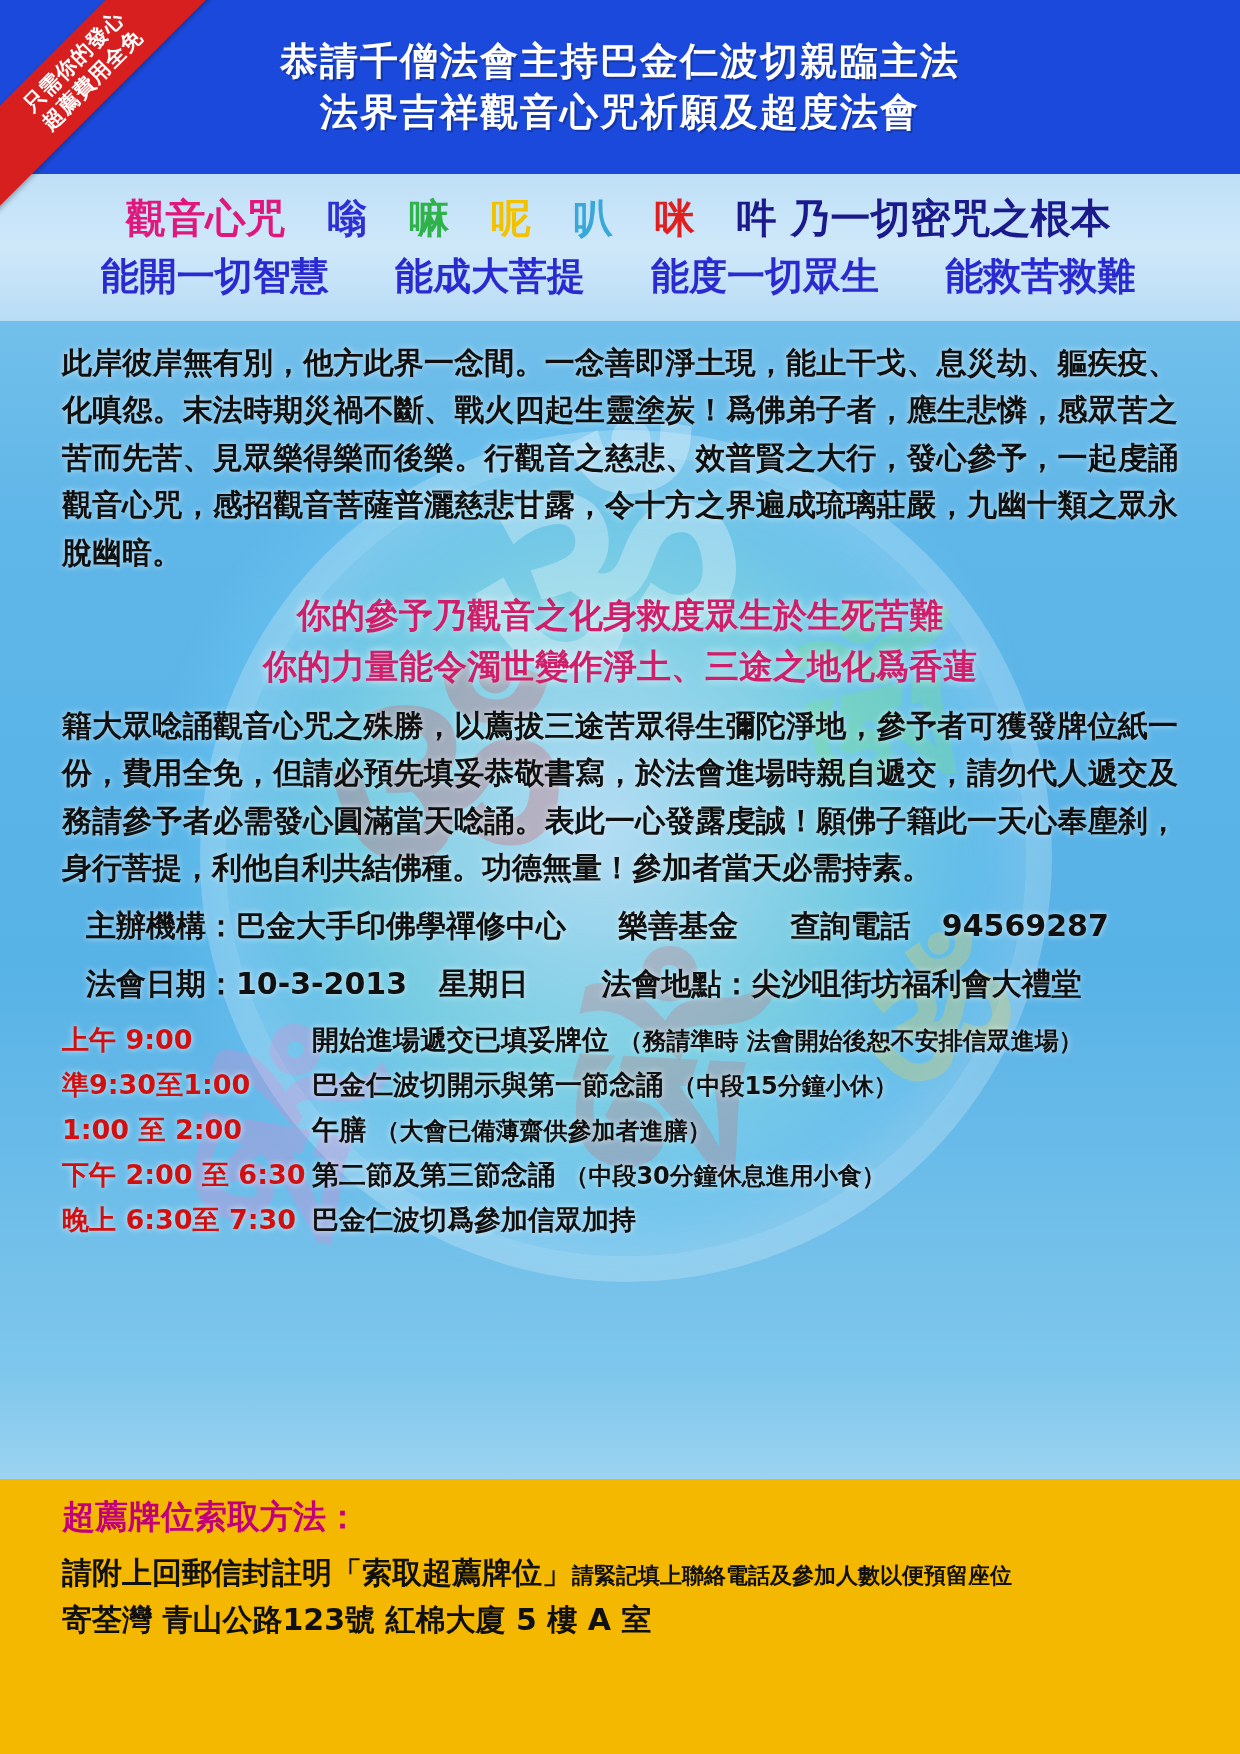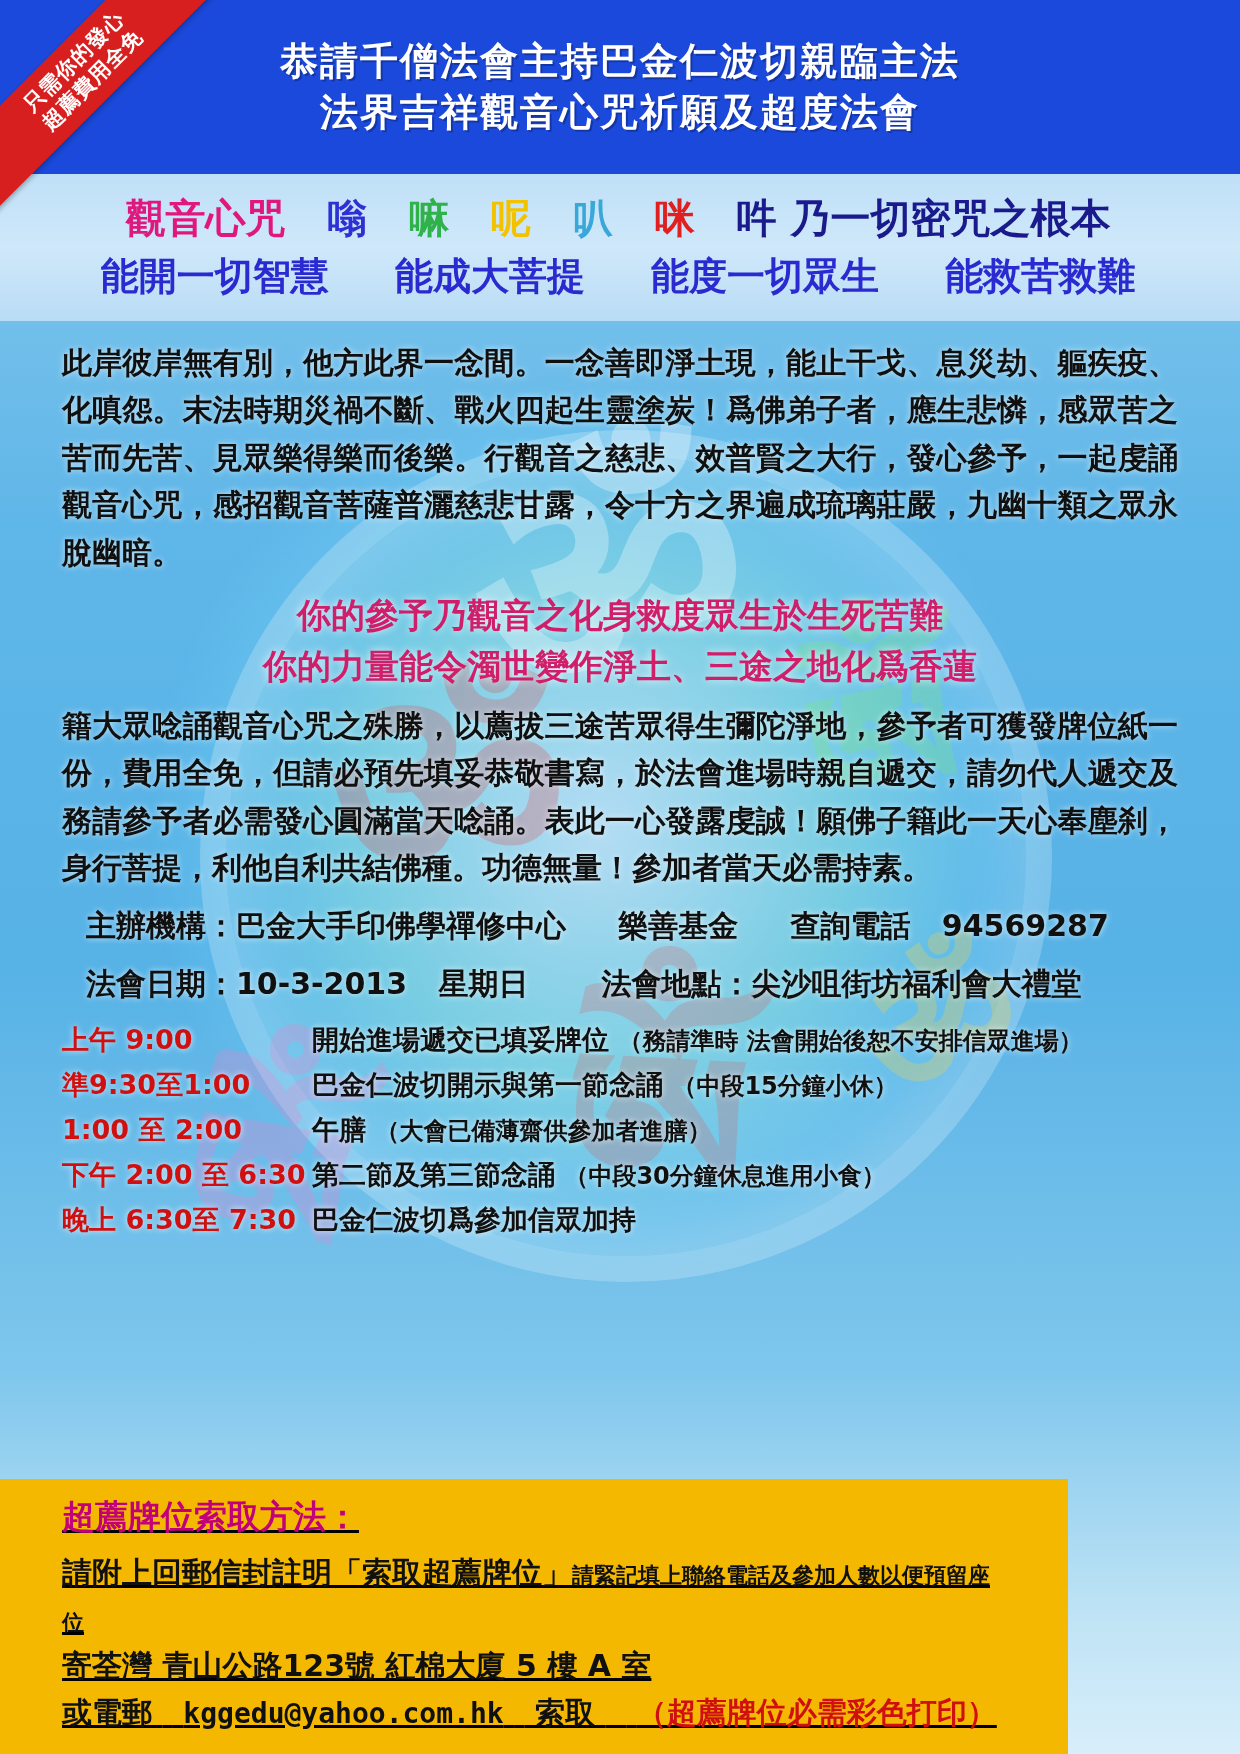--- a/index.html
+++ b/index.html
@@ -108,25 +108,24 @@
   .srow{display:flex;align-items:baseline;margin-bottom:9px;}
   .stime{
     width:250px;flex:0 0 250px;font-size:27px;font-weight:bold;color:#d01010;
     text-shadow:0 0 6px rgba(255,255,255,.8);
   }
   .sdesc{font-size:27px;font-weight:bold;color:#101010;text-shadow:0 0 6px rgba(255,255,255,.8);}
   .snote{font-size:24px;font-weight:bold;color:#101010;}
 
   
   .footer{
-    position:absolute;left:0;bottom:0;width:1068px;height:275px;
+    position:absolute;left:0;bottom:0;width:1240px;height:275px;
     background:#f5b800;
     padding:16px 62px 0 62px;
     box-sizing:border-box;
-    text-decoration:underline;
   }
   .footer-title{font-size:33px;font-weight:bold;color:#c2007a;margin-bottom:10px;}
   .footer-line{font-size:30px;font-weight:bold;color:#101010;line-height:1.55;}
   .footer-small{font-size:22px;font-weight:bold;color:#101010;}
   .footer-mail{font-family:"DejaVu Sans Mono","Liberation Mono",monospace;font-size:28px;}
   .footer-red{color:#d01010;}
 </style>
 </head>
 <body>
 
@@ -244,24 +243,15 @@
       </div>
     </div>
   </div>
 
   <div class="footer">
     <div class="footer-title">超薦牌位索取方法：</div>
     <div class="footer-line">
       <span>請附上回郵信封註明「索取超薦牌位」</span><span class="footer-small">請緊記填上聯絡電話及參加人數以便預留座位</span>
     </div>
     <div class="footer-line">寄荃灣 青山公路123號 紅棉大廈 5 樓 A 室</div>
-    <div class="footer-line">
-      <span>或電郵</span>
-      <span>&nbsp;</span>
-      <span class="footer-mail">kggedu@yahoo.com.hk</span>
-      <span>&nbsp;</span>
-      <span>索取</span>
-      <span>&nbsp;&nbsp;</span>
-      <span class="footer-red">（超薦牌位必需彩色打印）</span>
-    </div>
   </div>
 
 </div>
 
 </body></html>

